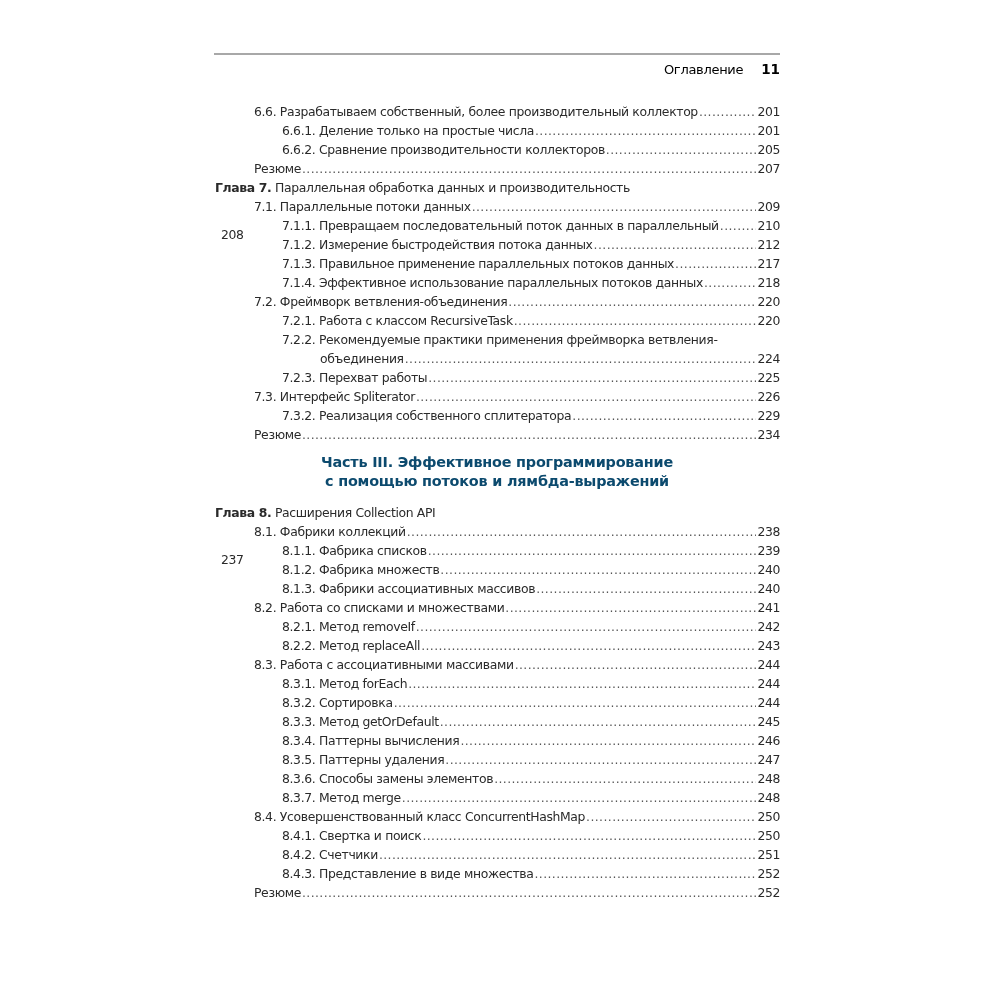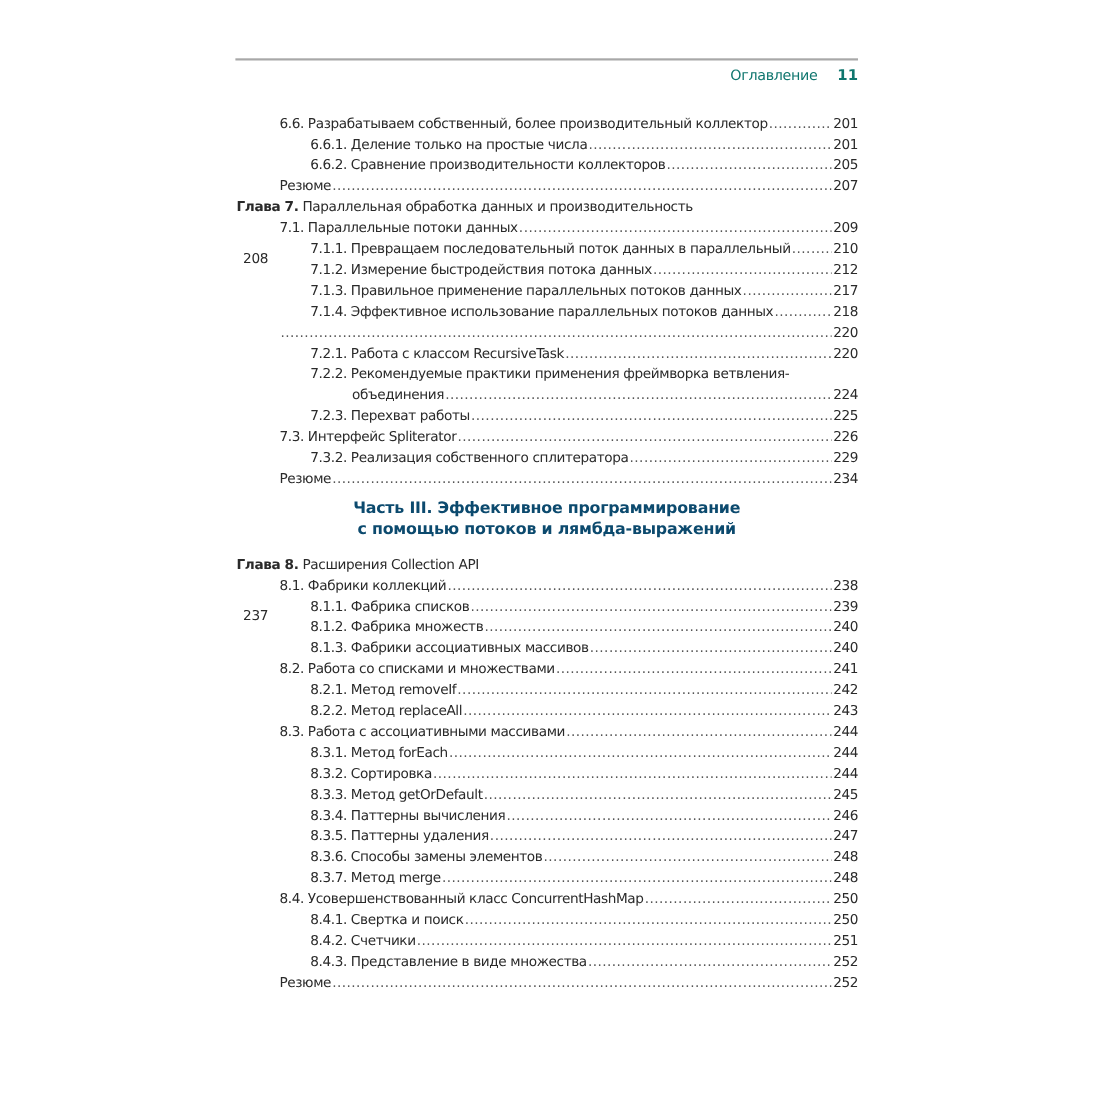--- a/index.html
+++ b/index.html
@@ -28,21 +28,21 @@
       width: 566px;
       height: 2px;
       background: #a8a8a8;
     }
     .running-head {
       position: absolute;
       top: 61px;
       right: 0;
       font-size: 13px;
       line-height: 16px;
-      color: #0f766e;
+      color: #000000;
       white-space: nowrap;
     }
     .running-head .title {
       margin-right: 18px;
       letter-spacing: -0.3px;
     }
     .running-head .num {
       font-weight: bold;
       font-size: 13.5px;
     }
@@ -151,20 +151,21 @@
           <span class="txt"><span>7.1.3.</span> <span>Правильное применение параллельных потоков данных</span></span>
           <span class="dots"></span>
           <span class="pg">217</span>
         </div>
         <div class="row lvl2">
           <span class="txt"><span>7.1.4.</span> <span>Эффективное использование параллельных потоков данных</span></span>
           <span class="dots"></span>
           <span class="pg">218</span>
         </div>
         <div class="row lvl1">
+          <span class="txt"><span>7.2.</span> <span>Фреймворк ветвления-объединения</span></span>
           <span class="dots"></span>
           <span class="pg">220</span>
         </div>
         <div class="row lvl2">
           <span class="txt"><span>7.2.1.</span> <span>Работа с классом RecursiveTask</span></span>
           <span class="dots"></span>
           <span class="pg">220</span>
         </div>
       </div>
 

